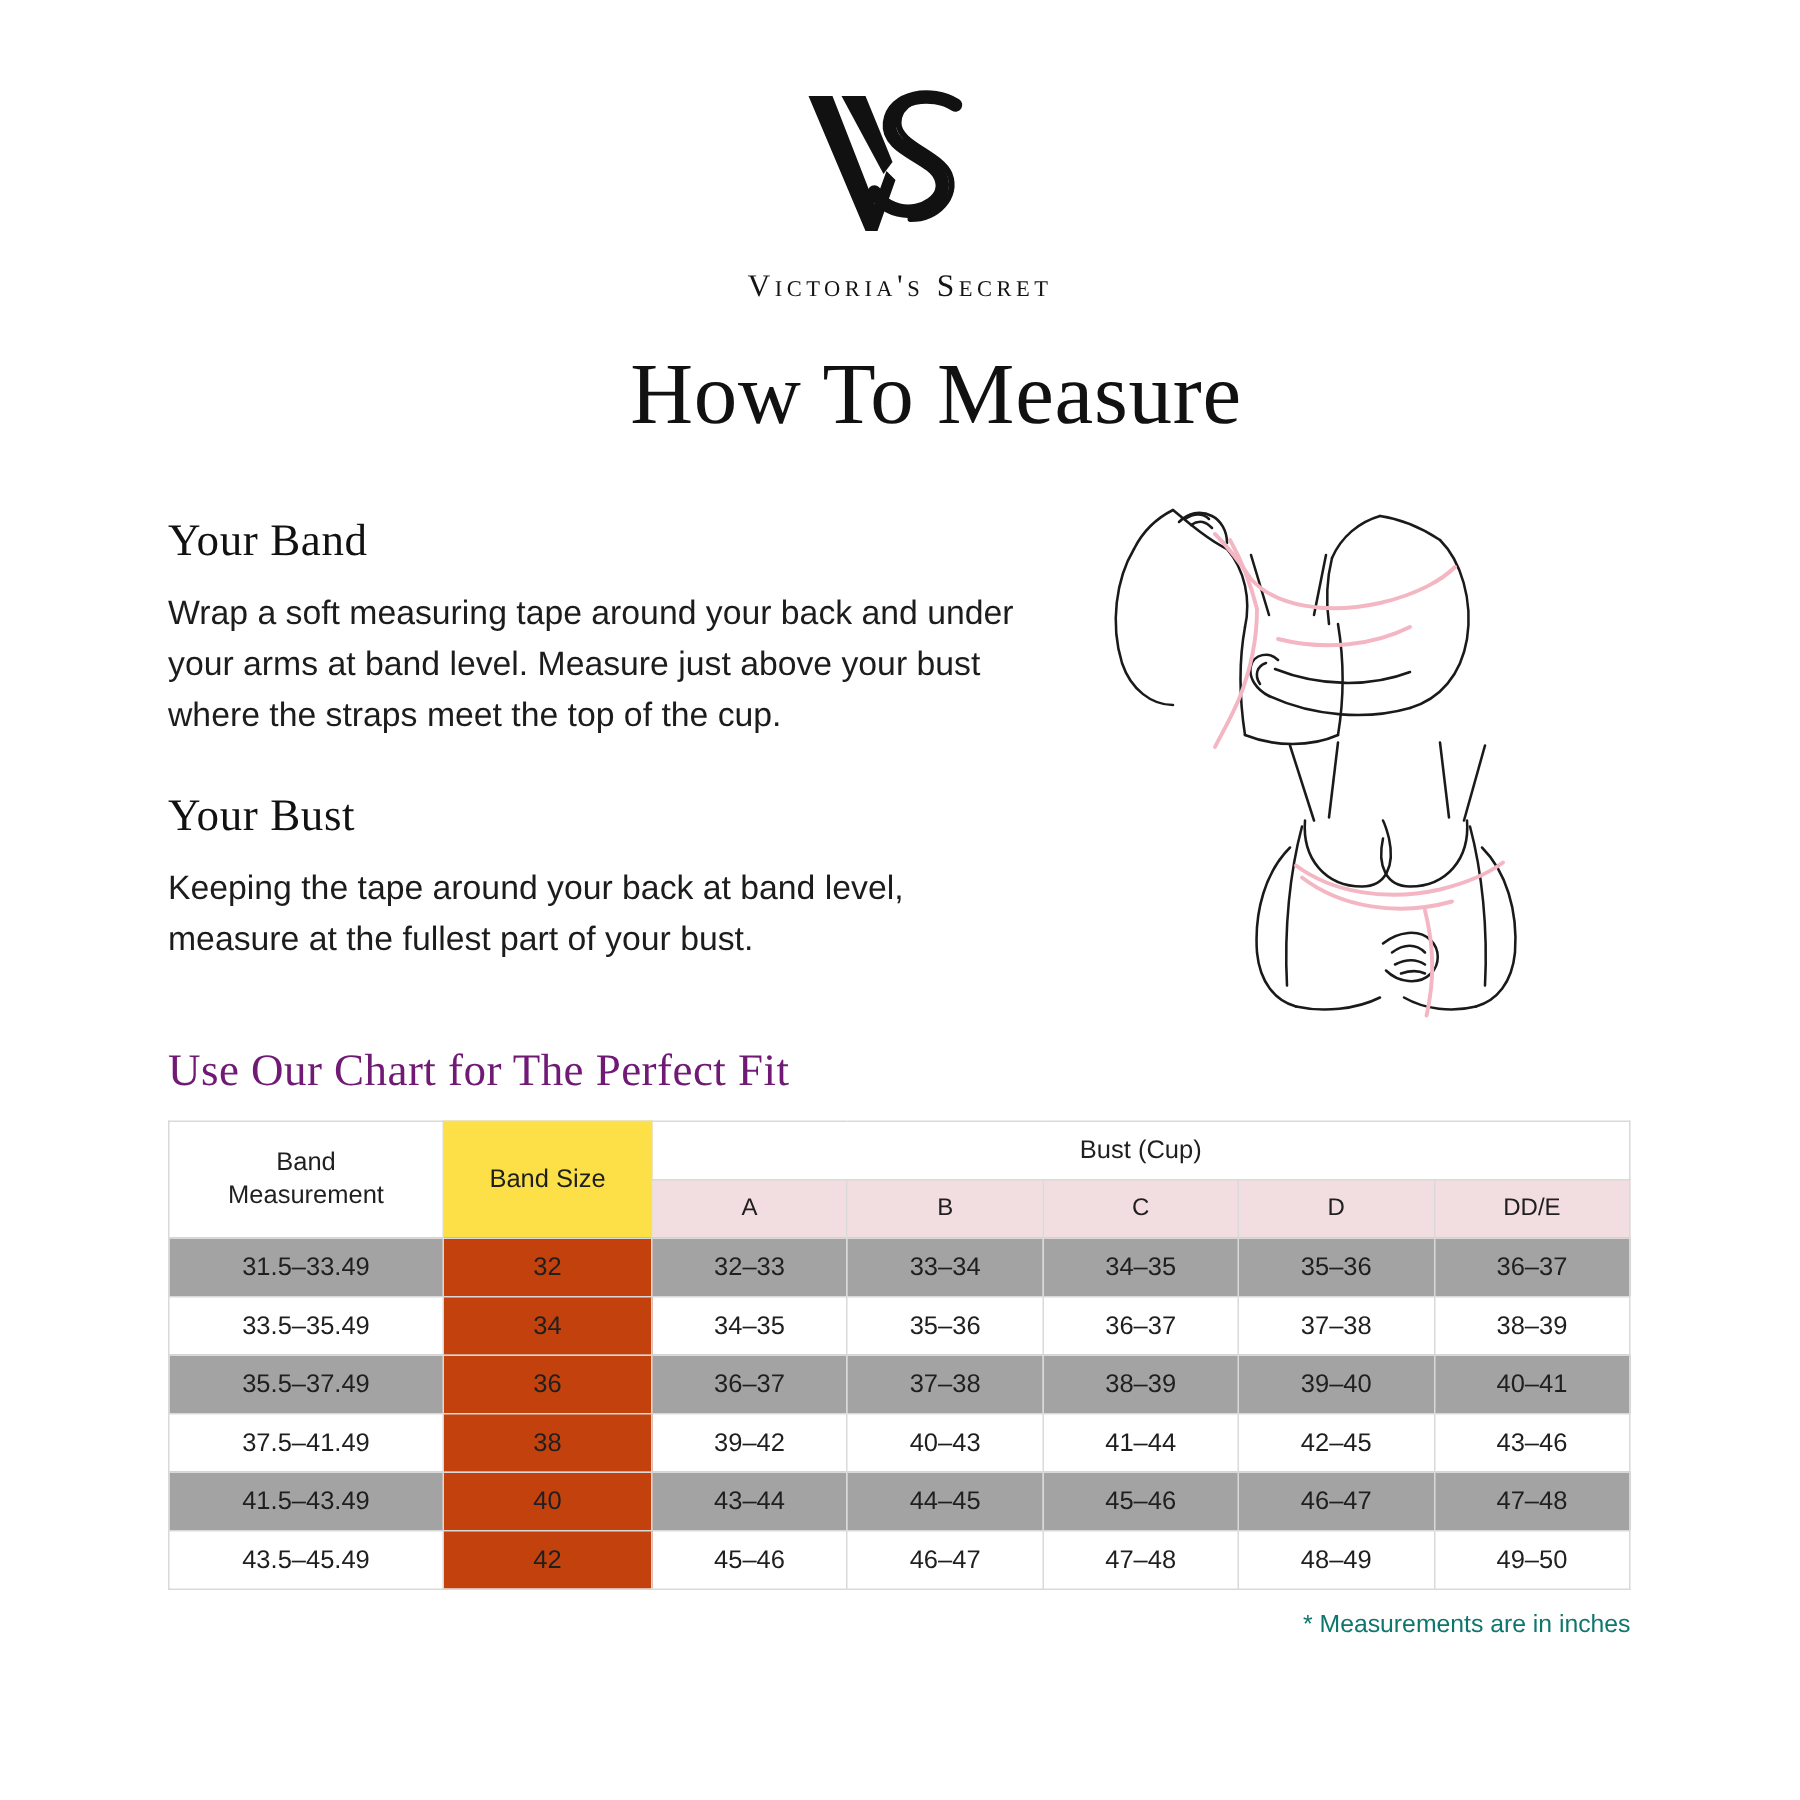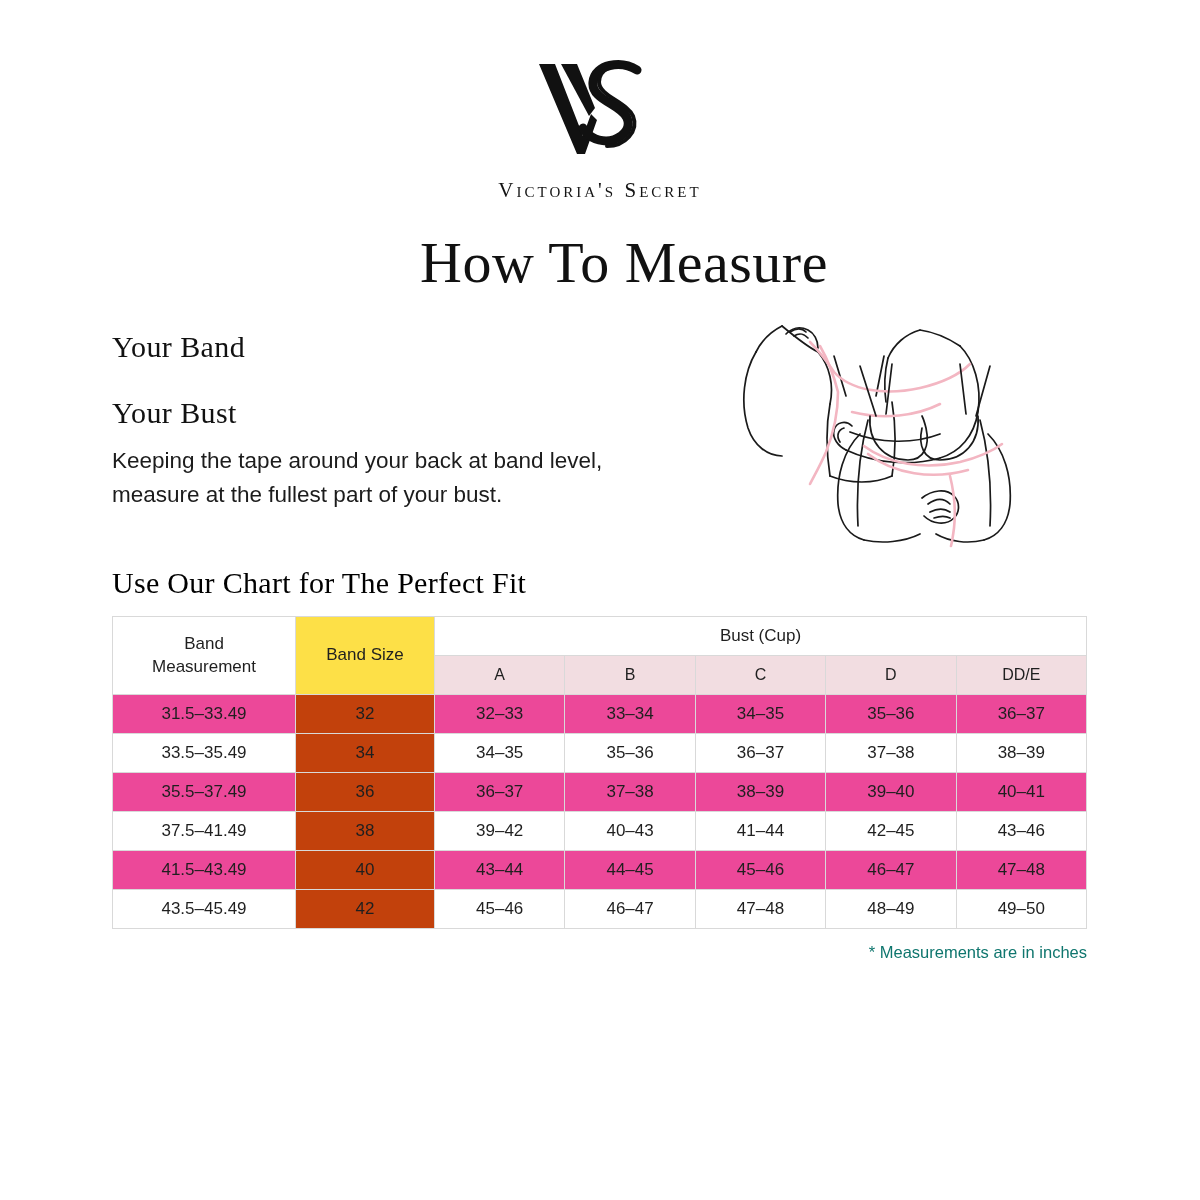--- a/index.html
+++ b/index.html
@@ -47,21 +47,21 @@
     text-align: center;
     margin: 26px 0 0 0;
     letter-spacing: 0.5px;
     color: #111;
     padding-left: 48px;
   }
 
   
   .section {
     position: relative;
-    margin-top: 34px;
+    margin-top: 48px;
     padding: 0 112px;
     box-sizing: border-box;
   }
   .section-heading {
     font-family: "Liberation Serif", serif;
     font-size: 30px;
     font-weight: 400;
     margin: 0 0 14px 0;
     letter-spacing: 0.4px;
     color: #111;
@@ -89,21 +89,21 @@
   .chart-wrap {
     padding: 0 112px;
     box-sizing: border-box;
     margin-top: 54px;
   }
   .chart-heading {
     font-family: "Liberation Serif", serif;
     font-size: 30px;
     font-weight: 400;
     margin: 0 0 16px 0;
-    color: #000000;
+    color: #701a75;
     letter-spacing: 0.3px;
   }
   table.size-chart {
     border-collapse: collapse;
     width: 975px;
     table-layout: fixed;
     font-size: 17px;
   }
   table.size-chart td, table.size-chart th {
     border: 1px solid #d9d9d9;
@@ -136,21 +136,21 @@
   td.band-meas {
     font-size: 17px;
   }
   td.band-size {
     background: #c2410c;
     font-weight: bold;
     font-size: 17px;
   }
   tr.shaded td.band-meas,
   tr.shaded td.cupval {
-    background: #ec4899;
+    background: #a3a3a3;
   }
   .footnote {
     width: 975px;
     text-align: right;
     font-size: 16.5px;
     margin-top: 14px;
     color: #0f766e;
   }
 </style>
 </head>
@@ -169,20 +169,21 @@
       <path d="M112 12 C96 2 70 6 68 24 C66 42 96 46 102 60 C108 74 90 86 74 82 C62 79 58 70 58 70" fill="none" stroke="#111" stroke-width="9" stroke-linecap="round"></path>
       <path d="M104 8 C88 4 74 12 74 24 C74 38 102 44 108 58 C114 73 100 88 82 88" fill="none" stroke="#111" stroke-width="4" stroke-linecap="round"></path>
     </svg>
     <div class="brand-name">Victoria's Secret</div>
   </div>
 
   <h1 class="page-title">How To Measure</h1>
 
   <div class="section">
     <h2 class="section-heading">Your Band</h2>
+    <p class="section-body">Wrap a soft measuring tape around your back and under your arms at band level.  Measure just above your bust where the straps meet the top of the cup.</p>
 
     <svg class="illus" width="370" height="180" viewBox="0 0 370 180">
       <g fill="none" stroke="#1a1a1a" stroke-width="1.7" stroke-linecap="round" stroke-linejoin="round">
 
         <path d="M22 36 C10 56 6 86 14 112 C20 130 34 140 48 140"></path>
         <path d="M48 10 C36 16 28 24 22 36"></path>
         <path d="M48 10 C60 20 72 30 84 36"></path>
         <path d="M84 36 C96 50 100 70 96 88"></path>
 
         <path d="M52 18 C58 12 66 10 74 14 C80 17 84 24 84 32"></path>

